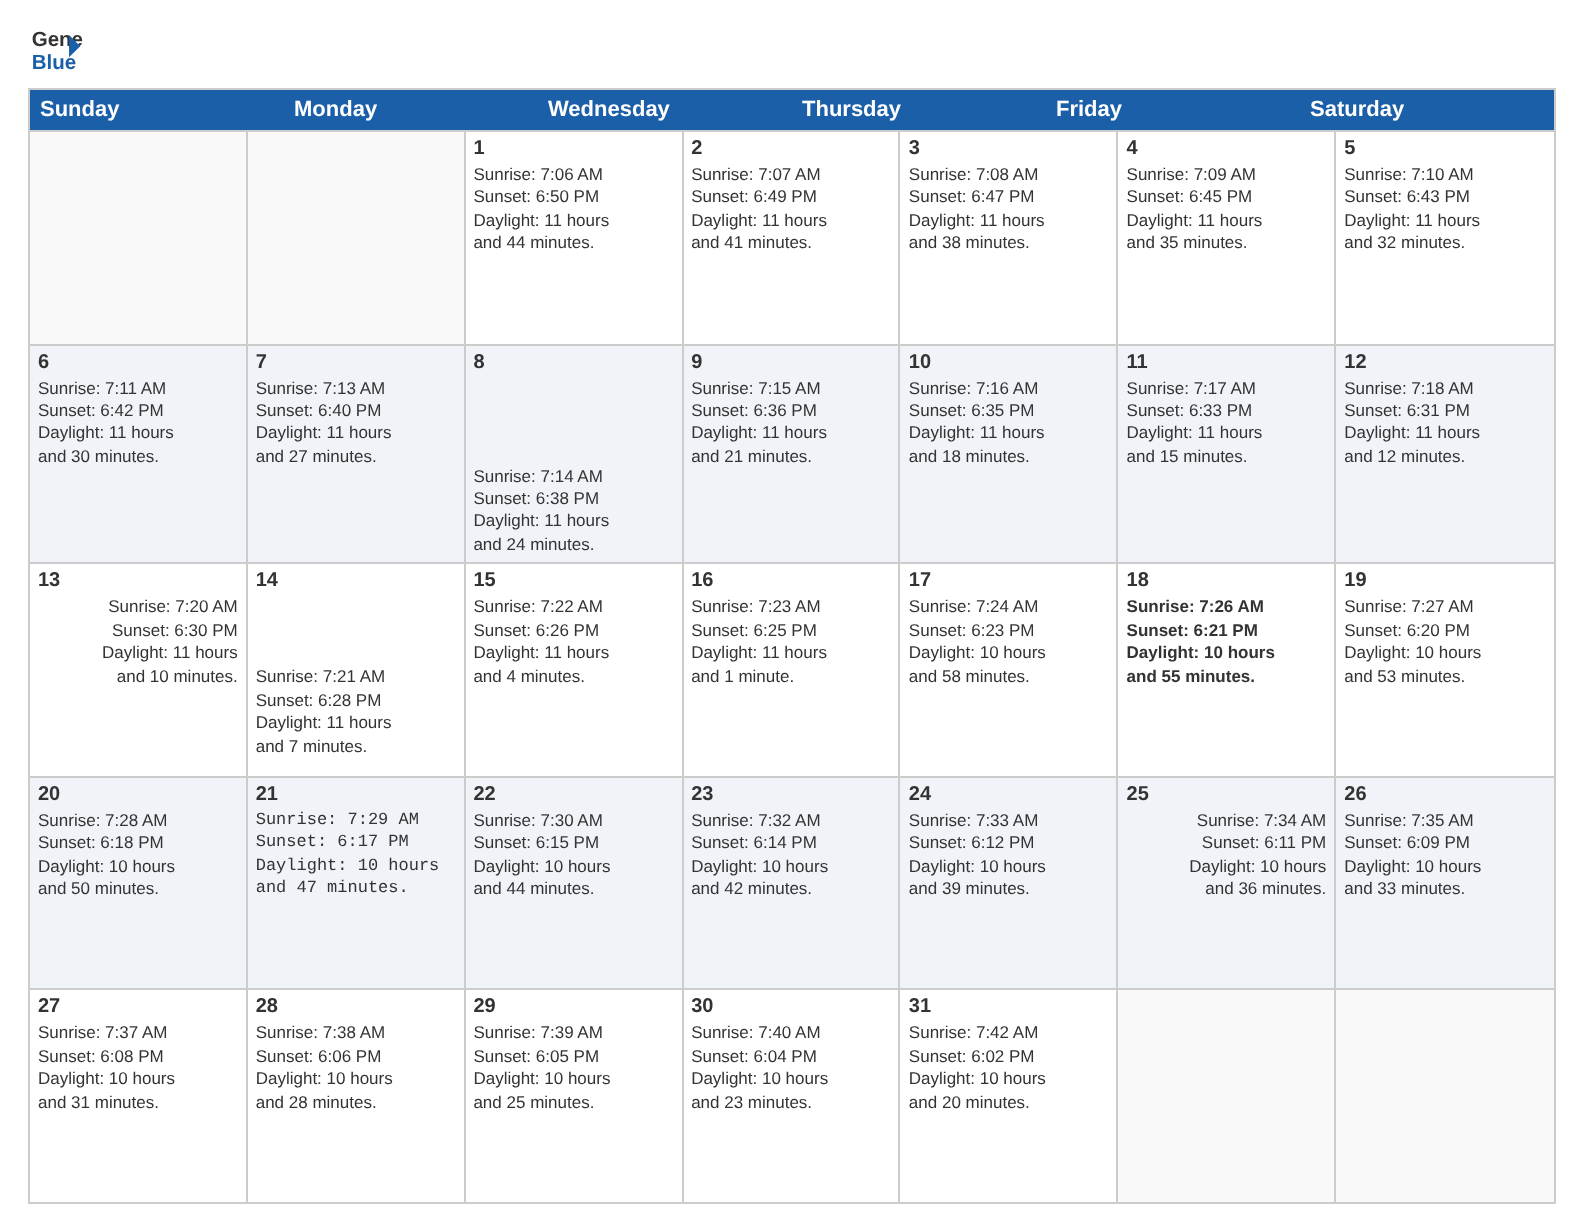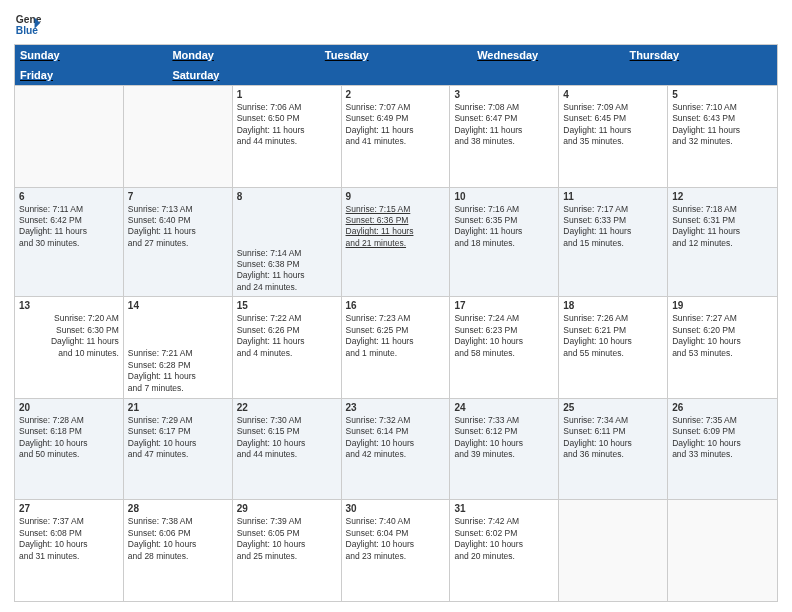--- a/index.html
+++ b/index.html
@@ -46,23 +46,22 @@
       color: #555;
     }
     .calendar {
       flex: 1;
       display: flex;
       flex-direction: column;
       border: 1px solid #ccc;
     }
     .cal-header {
       display: grid;
-      grid-template-columns: repeat(5, 1fr);
+      grid-template-columns: repeat(6, 1fr);
       background: #1a5fa8;
-      text-decoration: underline;
     }
     .cal-header-cell {
       color: #fff;
       font-size: 11px;
       font-weight: bold;
       padding: 4px 5px;
       text-align: left;
     }
     .cal-body {
       flex: 1;
@@ -113,21 +112,20 @@
     <div class="title-block">
       <div class="month-title"></div>
       <div class="location"></div>
     </div>
   </div>
 
   <div class="calendar">
     <div class="cal-header">
     <div class="cal-header-cell">Sunday</div>
         <div class="cal-header-cell">Monday</div>
-        <div class="cal-header-cell">Tuesday</div>
         <div class="cal-header-cell">Wednesday</div>
         <div class="cal-header-cell">Thursday</div>
         <div class="cal-header-cell">Friday</div>
         <div class="cal-header-cell">Saturday</div>
       </div>
     <div class="cal-body">
     <div class="cal-row">
           <div class="cal-cell empty"></div>
           <div class="cal-cell empty"></div>
           <div class="cal-cell">
@@ -183,21 +181,21 @@
           </div>
           <div class="cal-cell alt-row">
             <span class="day-num">8</span>
             <div class="day-info" style="white-space: pre-line; margin-top: 46px;">Sunrise: 7:14 AM
 Sunset: 6:38 PM
 Daylight: 11 hours
 and 24 minutes.</div>
           </div>
           <div class="cal-cell alt-row">
             <span class="day-num">9</span>
-            <div class="day-info" style="white-space: pre-line; text-decoration: underline;">Sunrise: 7:15 AM
+            <div class="day-info" style="white-space: pre-line;">Sunrise: 7:15 AM
 Sunset: 6:36 PM
 Daylight: 11 hours
 and 21 minutes.</div>
           </div>
           <div class="cal-cell alt-row">
             <span class="day-num">10</span>
             <div class="day-info" style="white-space: pre-line;">Sunrise: 7:16 AM
 Sunset: 6:35 PM
 Daylight: 11 hours
 and 18 minutes.</div>
@@ -248,21 +246,21 @@
           </div>
           <div class="cal-cell">
             <span class="day-num">17</span>
             <div class="day-info" style="white-space: pre-line;">Sunrise: 7:24 AM
 Sunset: 6:23 PM
 Daylight: 10 hours
 and 58 minutes.</div>
           </div>
           <div class="cal-cell">
             <span class="day-num">18</span>
-            <div class="day-info" style="white-space: pre-line;">Sunrise: 7:26 AM
+            <div class="day-info" style="white-space: pre-line; font-weight: bold;">Sunrise: 7:26 AM
 Sunset: 6:21 PM
 Daylight: 10 hours
 and 55 minutes.</div>
           </div>
           <div class="cal-cell">
             <span class="day-num">19</span>
             <div class="day-info" style="white-space: pre-line;">Sunrise: 7:27 AM
 Sunset: 6:20 PM
 Daylight: 10 hours
 and 53 minutes.</div>
@@ -271,21 +269,21 @@
         <div class="cal-row">
           <div class="cal-cell alt-row">
             <span class="day-num">20</span>
             <div class="day-info" style="white-space: pre-line;">Sunrise: 7:28 AM
 Sunset: 6:18 PM
 Daylight: 10 hours
 and 50 minutes.</div>
           </div>
           <div class="cal-cell alt-row">
             <span class="day-num">21</span>
-            <div class="day-info" style="white-space: pre-line;">Sunrise: 7:29 AM
+            <div class="day-info" style="white-space: pre-line; font-family: Liberation Mono, monospace;">Sunrise: 7:29 AM
 Sunset: 6:17 PM
 Daylight: 10 hours
 and 47 minutes.</div>
           </div>
           <div class="cal-cell alt-row">
             <span class="day-num">22</span>
             <div class="day-info" style="white-space: pre-line;">Sunrise: 7:30 AM
 Sunset: 6:15 PM
 Daylight: 10 hours
 and 44 minutes.</div>
@@ -299,21 +297,21 @@
           </div>
           <div class="cal-cell alt-row">
             <span class="day-num">24</span>
             <div class="day-info" style="white-space: pre-line;">Sunrise: 7:33 AM
 Sunset: 6:12 PM
 Daylight: 10 hours
 and 39 minutes.</div>
           </div>
           <div class="cal-cell alt-row">
             <span class="day-num">25</span>
-            <div class="day-info" style="white-space: pre-line;">Sunrise: 7:34 AM
+            <div class="day-info" style="white-space: pre-line; text-align: right;">Sunrise: 7:34 AM
 Sunset: 6:11 PM
 Daylight: 10 hours
 and 36 minutes.</div>
           </div>
           <div class="cal-cell alt-row">
             <span class="day-num">26</span>
             <div class="day-info" style="white-space: pre-line;">Sunrise: 7:35 AM
 Sunset: 6:09 PM
 Daylight: 10 hours
 and 33 minutes.</div>

